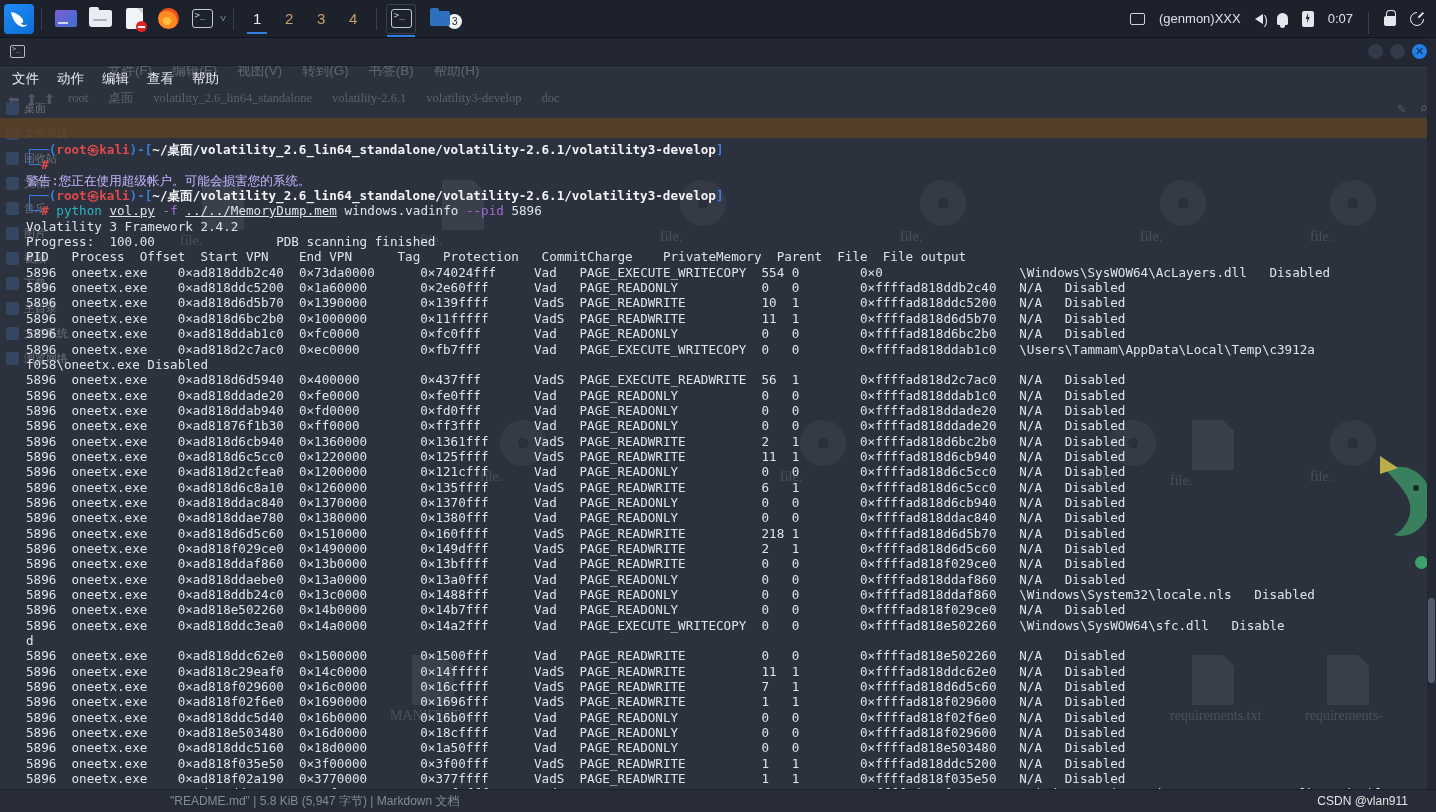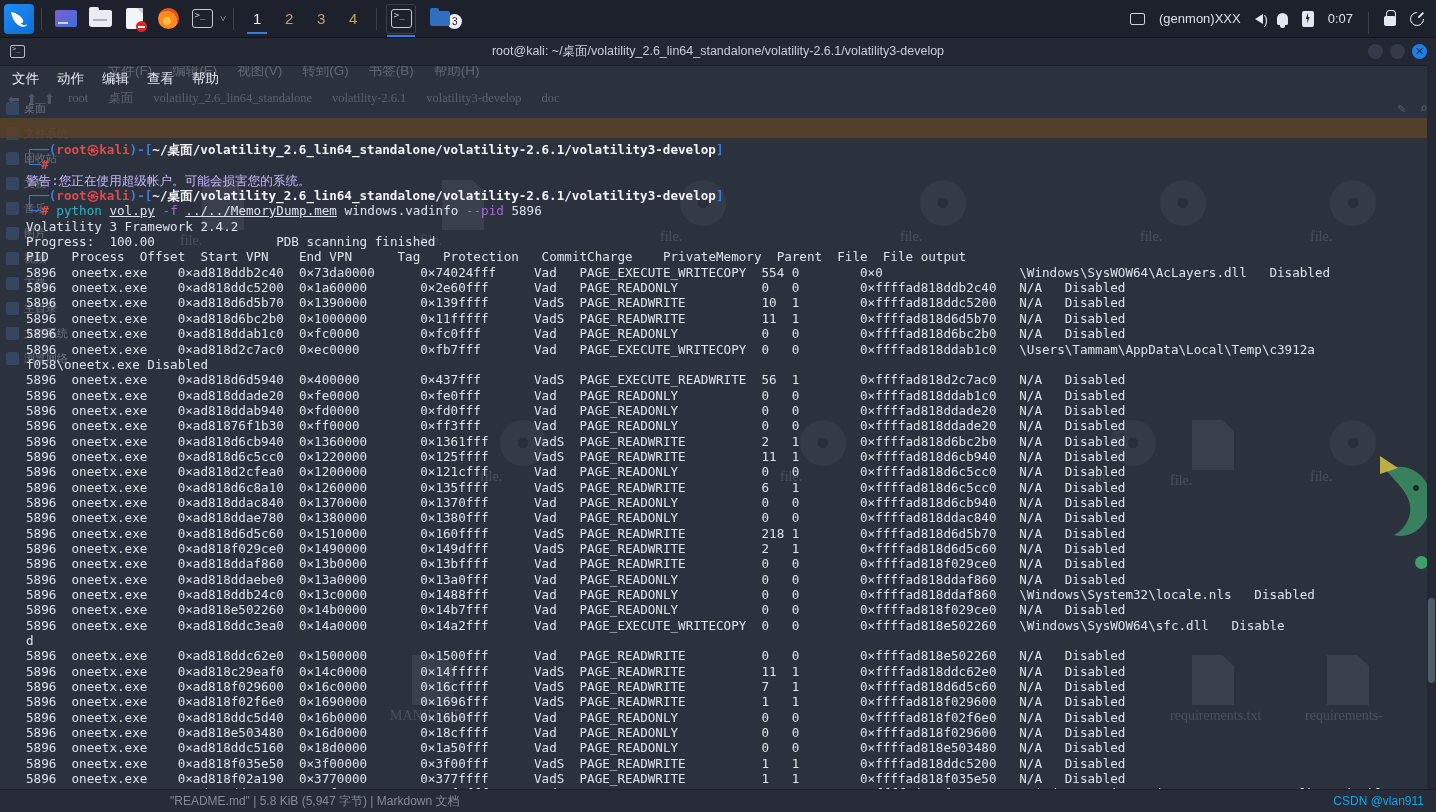--- a/index.html
+++ b/index.html
@@ -165,21 +165,21 @@
   .warn-txt { color: #c4b5fd; }
   .line { height: 15.35px; }
 
   
   .statusbar {
     position: absolute; left: 0; bottom: 0; width: 1436px; height: 23px;
     background: #272c38; display: flex; align-items: center; z-index: 30;
     border-top: 1px solid #1b1f29;
   }
   .sb-left { margin-left: 170px; color: #9aa2b0; font-size: 12px; font-family: "Liberation Sans", sans-serif; opacity: .8;}
-  .sb-right { margin-left: auto; margin-right: 12px; color: #0ea5e9; font-size: 12px; font-family:"Liberation Sans", sans-serif;}
+  .sb-right { margin-left: auto; margin-right: 28px; color: #e5e5e5; font-size: 12px; font-family:"Liberation Sans", sans-serif;}
   .scroll-track { position: absolute; right: 0; top: 38px; bottom: 23px; width: 9px; background: #232834; z-index: 25;}
   .sthumb2 { position:absolute; right:1px; top:560px; width:7px; height:85px; background:#505a6b; border-radius:4px;}
   .dragon {
     position: absolute; right: 0px; top: 430px; width: 60px; height: 130px; z-index: 10; opacity: .85;
   }
 </style>
 </head>
 <body>
 
 <div id="root">
@@ -337,21 +337,20 @@
         </div>
       <div class="pr-item">
           <span class="power"></span>
         </div>
     </div>
   </div>
 
   <div class="term">
     <div class="term-title">
       <span class="tt-ico"></span>
-      <span class="tt-text">root@kali: ~/桌面/volatility_2.6_lin64_standalone/volatility-2.6.1/volatility3-develop</span>
       <span class="tt-btns">
         <span class="tt-btn"></span>
         <span class="tt-btn"></span>
         <span class="tt-btn close">✕</span>
       </span>
     </div>
     <div class="term-menu">
       <span>文件</span>
       <span>动作</span>
       <span>编辑</span>

